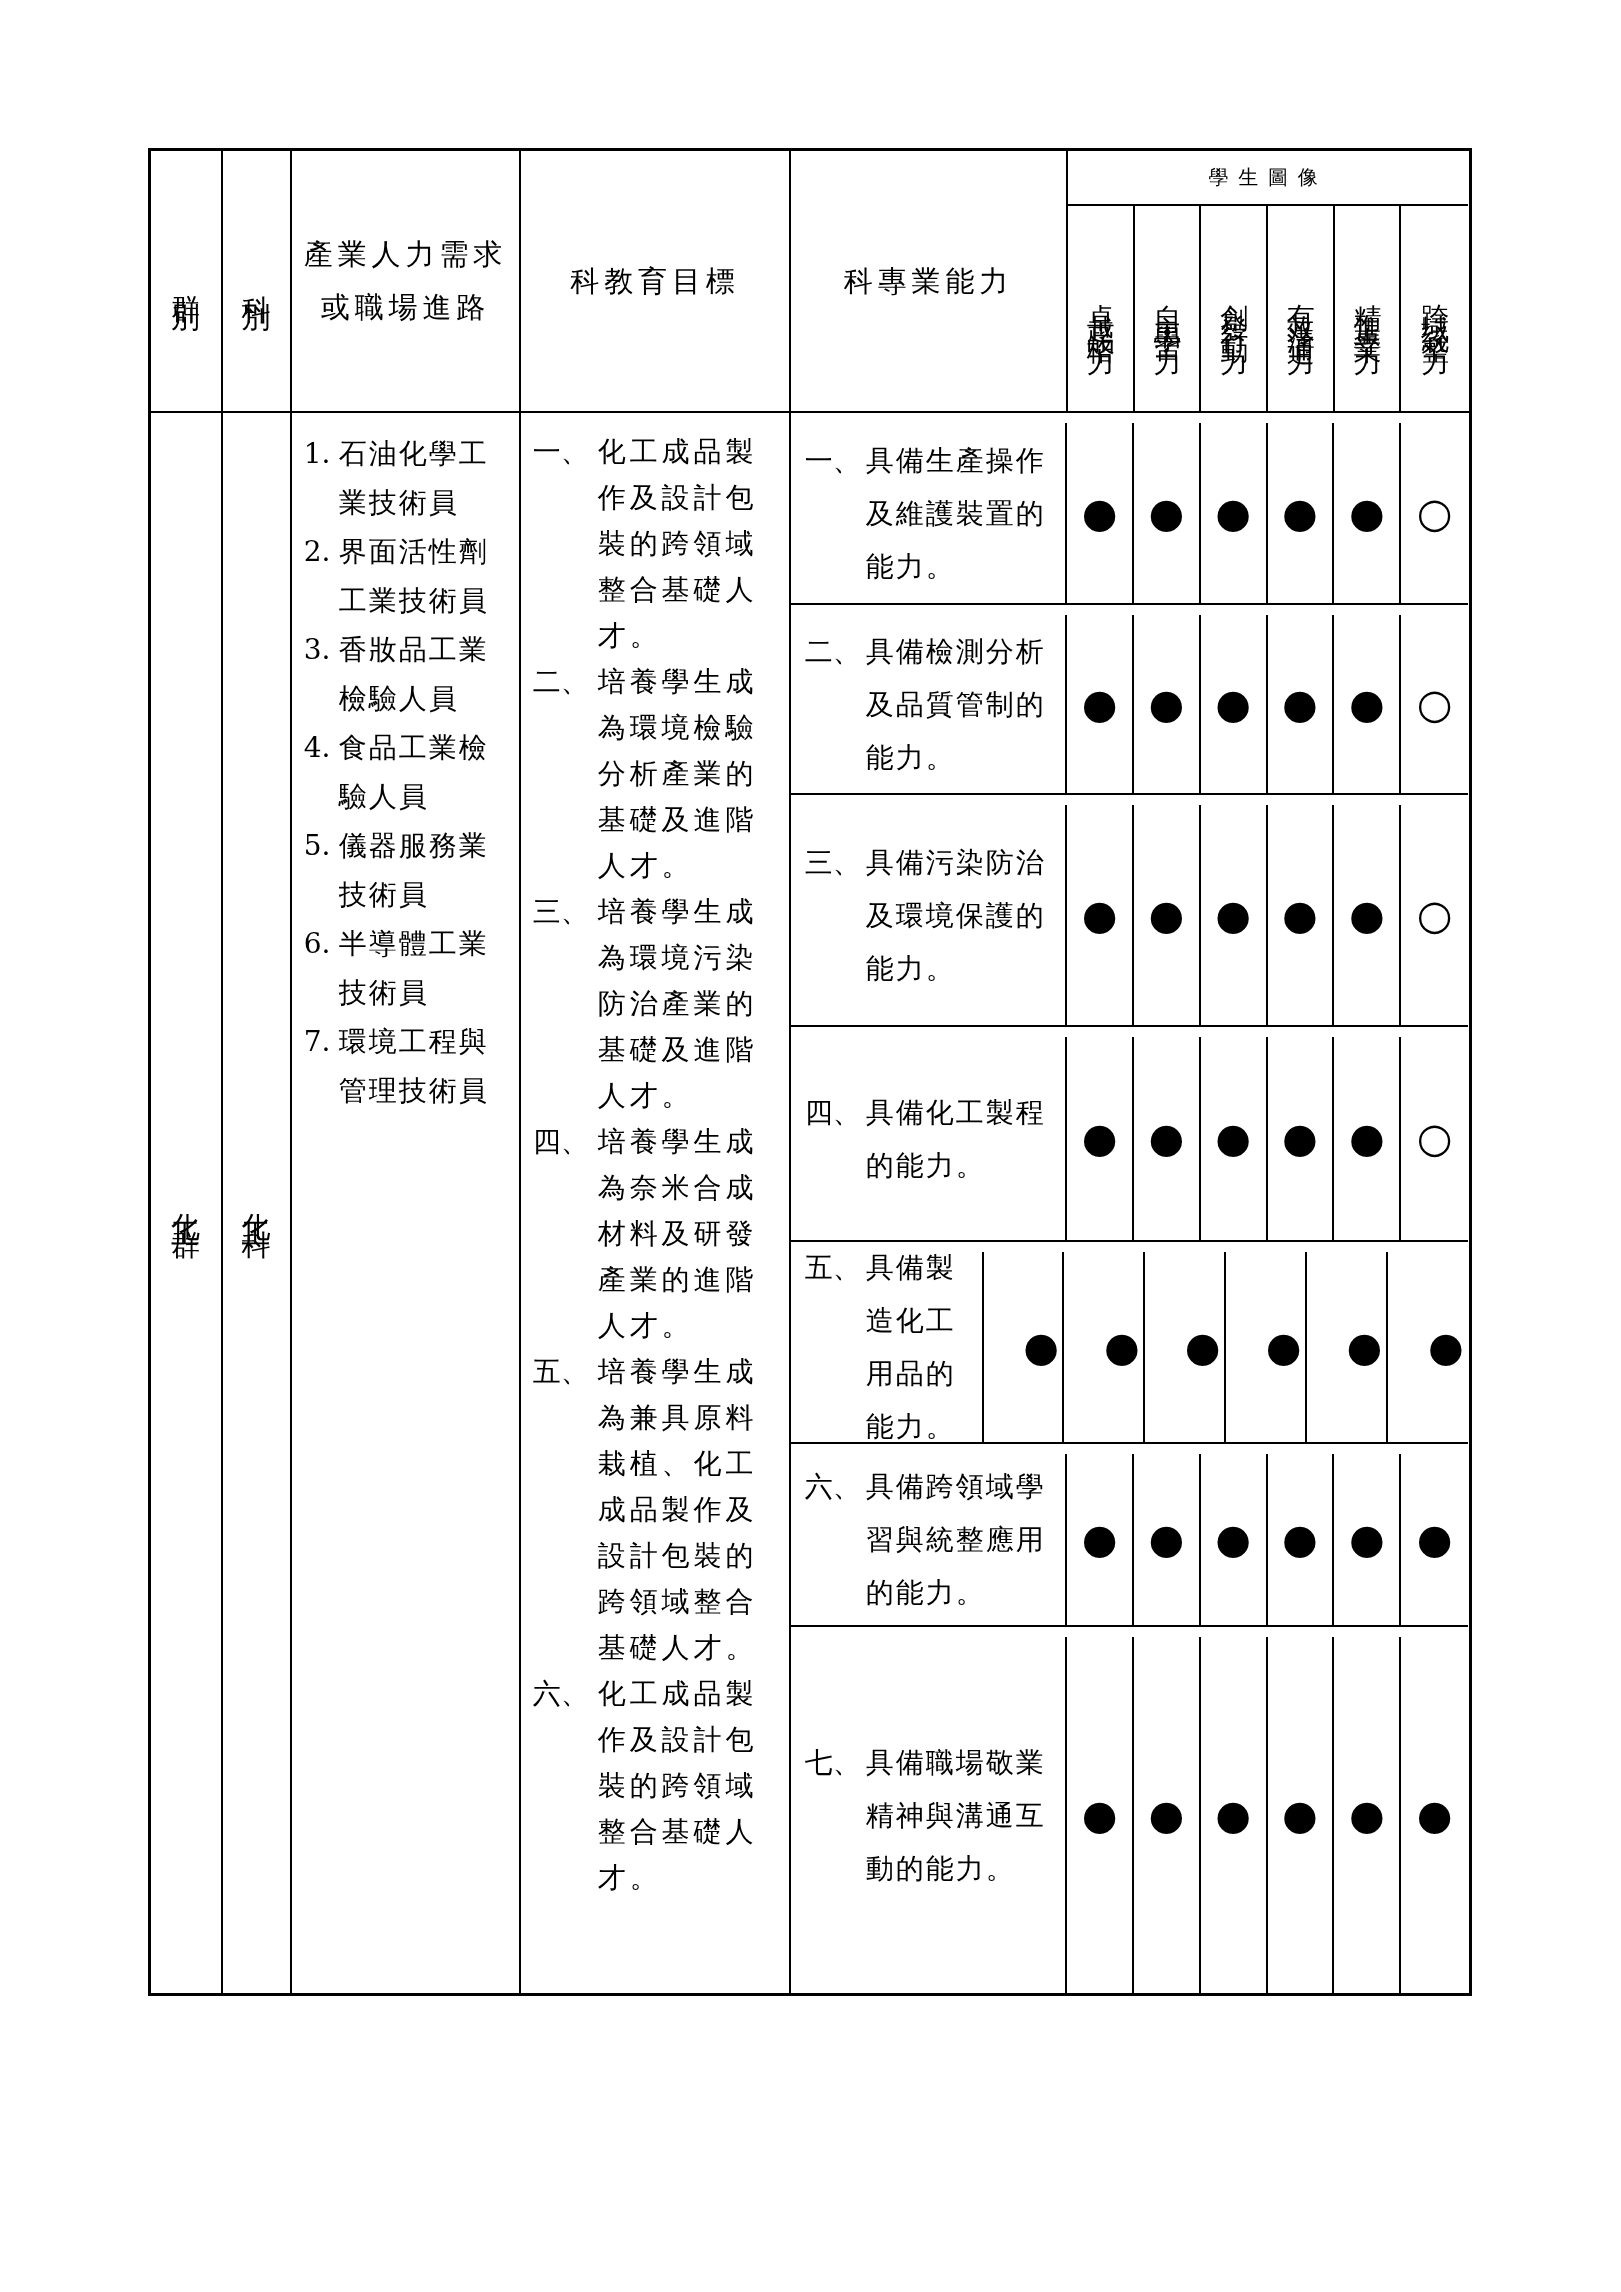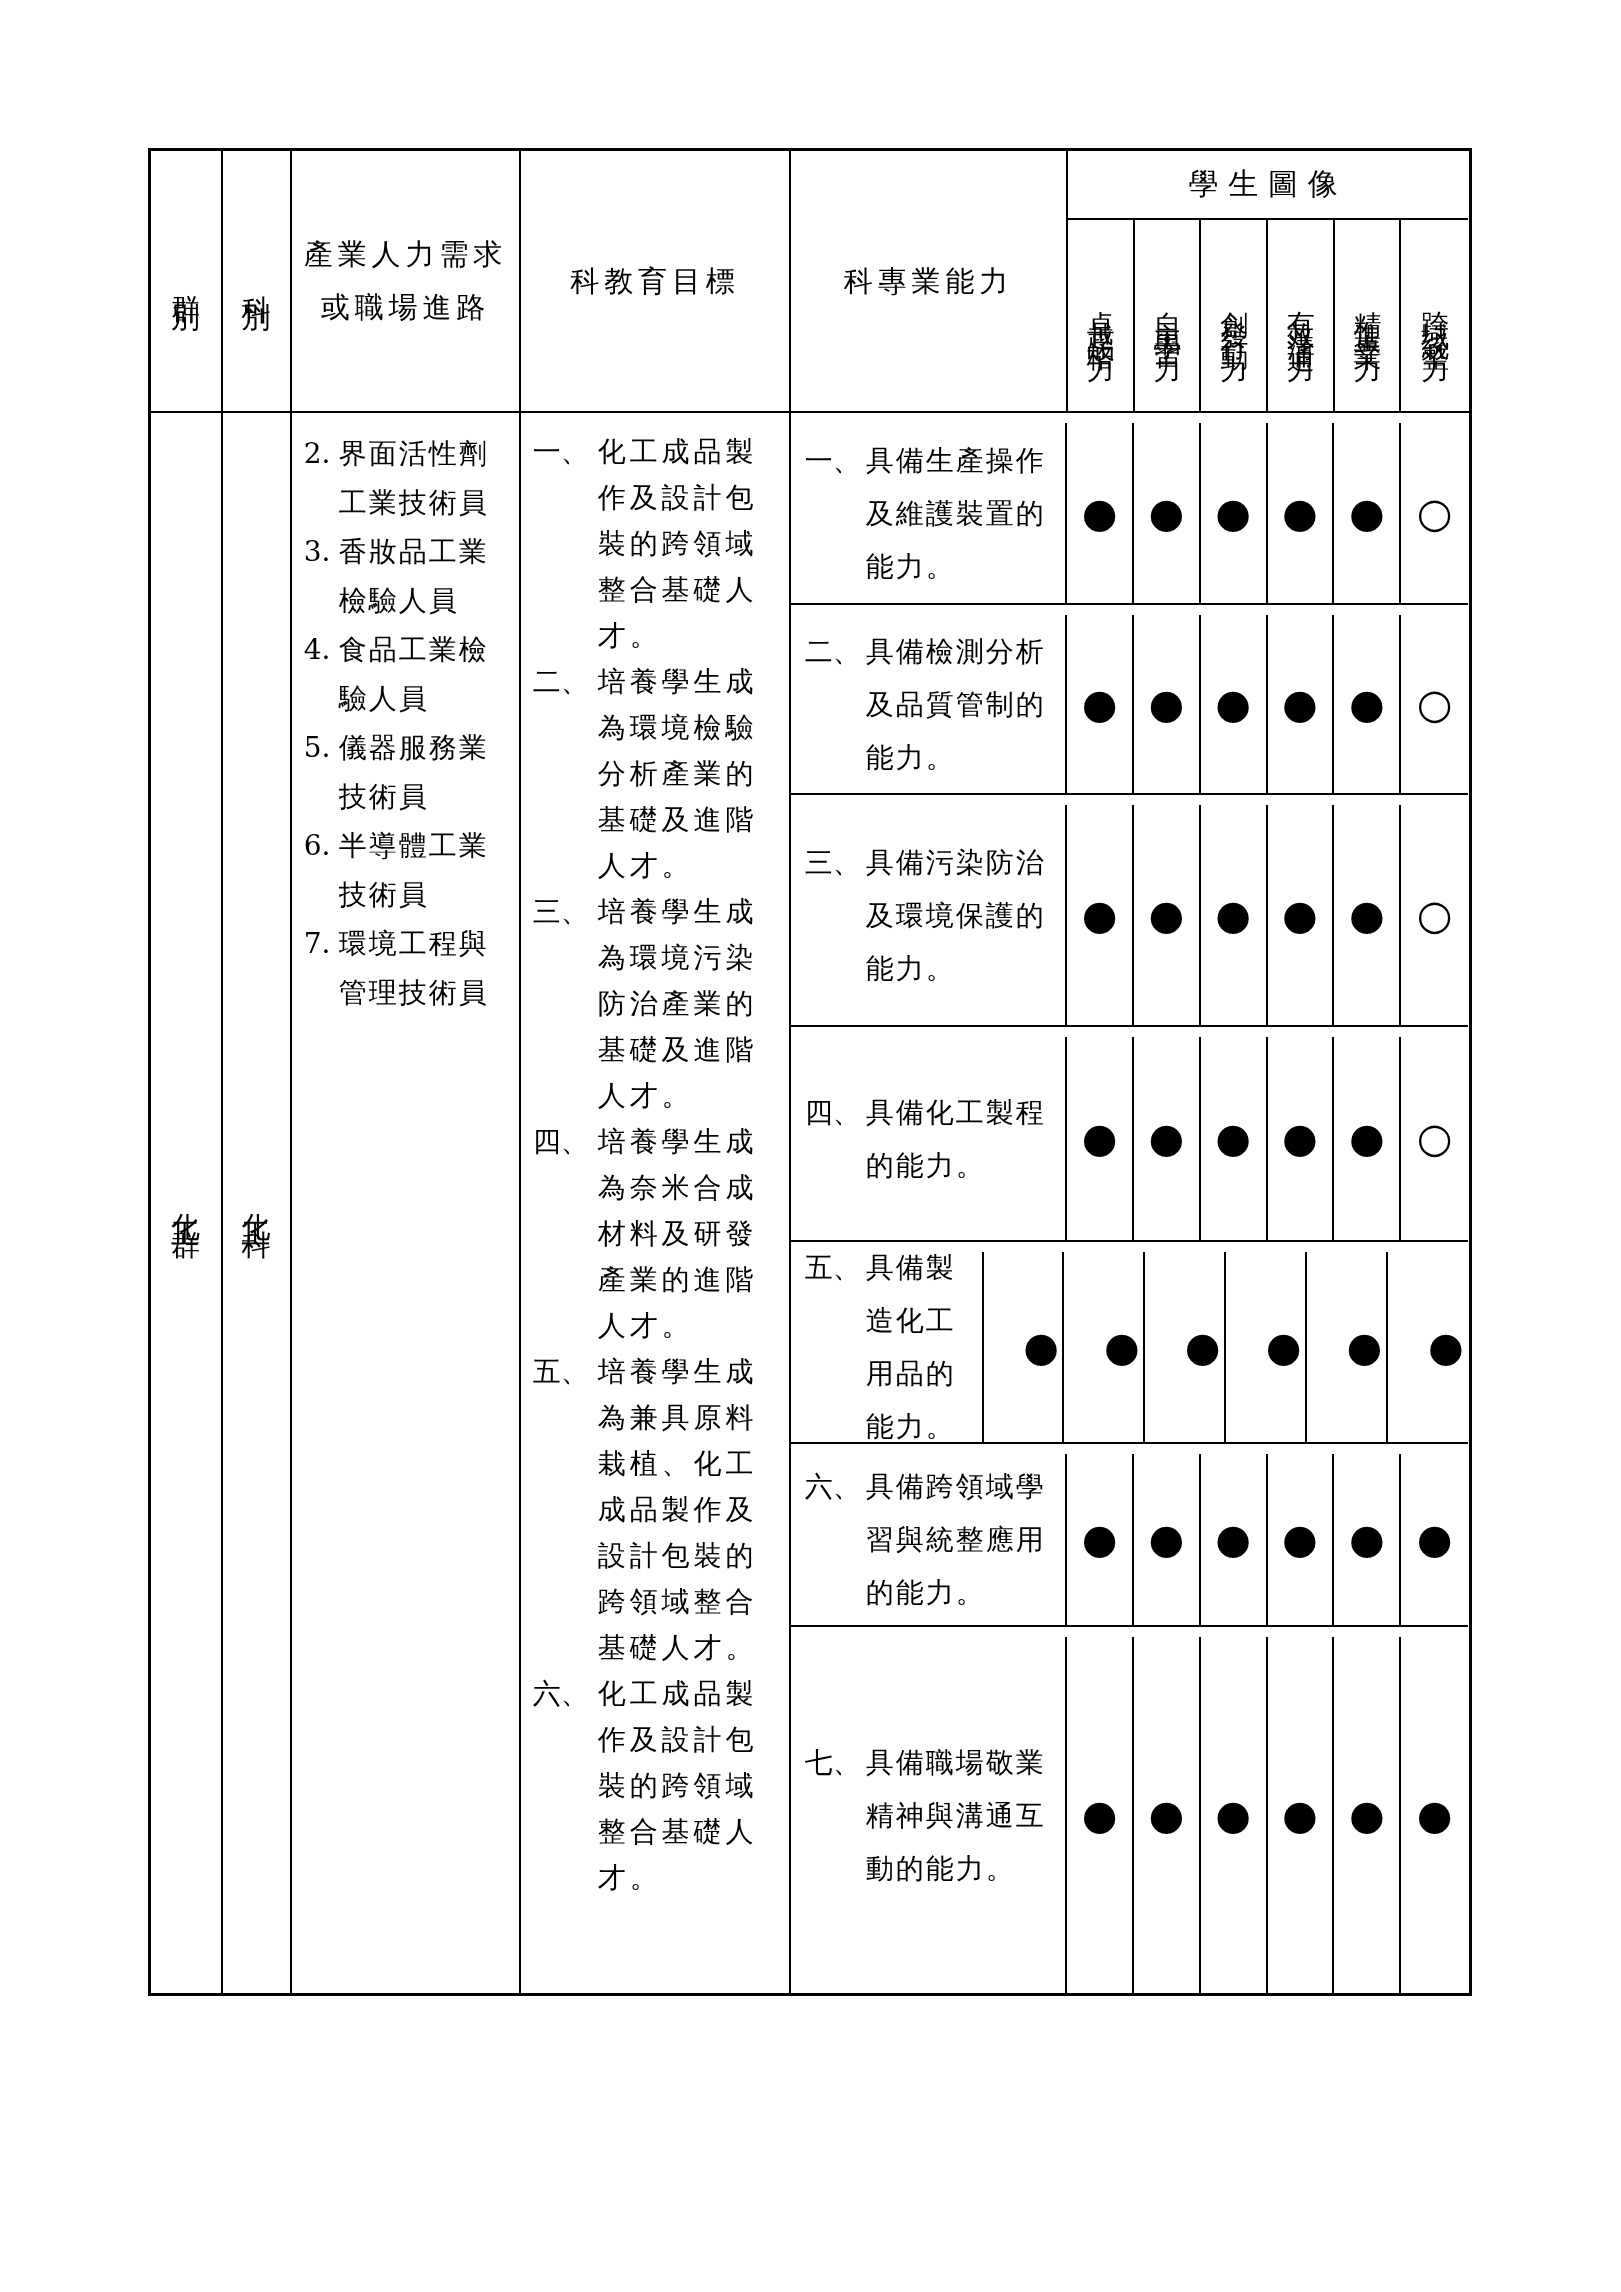--- a/index.html
+++ b/index.html
@@ -23,21 +23,21 @@
   .cell { border-right:2.9px solid #000; }
   .hc { display:flex; align-items:center; justify-content:center; text-align:center; }
   .w-group { width:72px; }
   .w-dept { width:69px; }
   .w-careers { width:229px;justify-content:center; }
   .w-goals { width:270px; }
   .w-abil { width:277px; }
   .hdr-text { font-size:29px; letter-spacing:4.9px; line-height:53px; }
   .vtext { writing-mode:vertical-rl; text-orientation:upright; font-size:29px; letter-spacing:8.8px; }
   .profile-block { width:400px; display:flex; flex-direction:column; border-right:none; }
-  .profile-top { height:69px; border-bottom:2.9px solid #000; display:flex; align-items:center; justify-content:center; font-size:30px; letter-spacing:9.8px; flex:none; }
+  .profile-top { height:55px; border-bottom:2.9px solid #000; display:flex; align-items:center; justify-content:center; font-size:20px; letter-spacing:9.8px; flex:none; }
   .profile-sub { flex:1; display:flex; }
   .profile-col { width:67px; display:flex; align-items:center; justify-content:center; border-right:2.9px solid #000; }
   .profile-col:last-child { border-right:none; }
   .profile-col .vtext { font-size:28px; letter-spacing:10.8px; }
   
   .body { display:flex; flex:1; min-height:0; }
   .bc { border-right:2.9px solid #000; display:flex; justify-content:center; }
   .bc-center { align-items:center; }
   .list-col { display:block; padding:15.7px 11.8px 9.8px 11.8px; font-size:28px; line-height:49px; letter-spacing:2px; }
   .career-item { padding-left:35px; text-indent:-35px; }
@@ -110,20 +110,21 @@
     <div class="body">
       <div class="bc bc-center w-group">
         <span class="vtext">化工群</span>
       </div>
       <div class="bc bc-center w-dept">
         <span class="vtext">化工科</span>
       </div>
 
       <div class="bc w-careers">
         <div class="list-col">
+          <div class="career-item"><span class="cnum">1.</span><span>石油化學工業技術員</span></div>
           <div class="career-item"><span class="cnum">2.</span><span>界面活性劑工業技術員</span></div>
           <div class="career-item"><span class="cnum">3.</span><span>香妝品工業檢驗人員</span></div>
           <div class="career-item"><span class="cnum">4.</span><span>食品工業檢驗人員</span></div>
           <div class="career-item"><span class="cnum">5.</span><span>儀器服務業技術員</span></div>
           <div class="career-item"><span class="cnum">6.</span><span>半導體工業技術員</span></div>
           <div class="career-item"><span class="cnum">7.</span><span>環境工程與管理技術員</span></div>
         </div>
       </div>
 
       <div class="bc w-goals">

